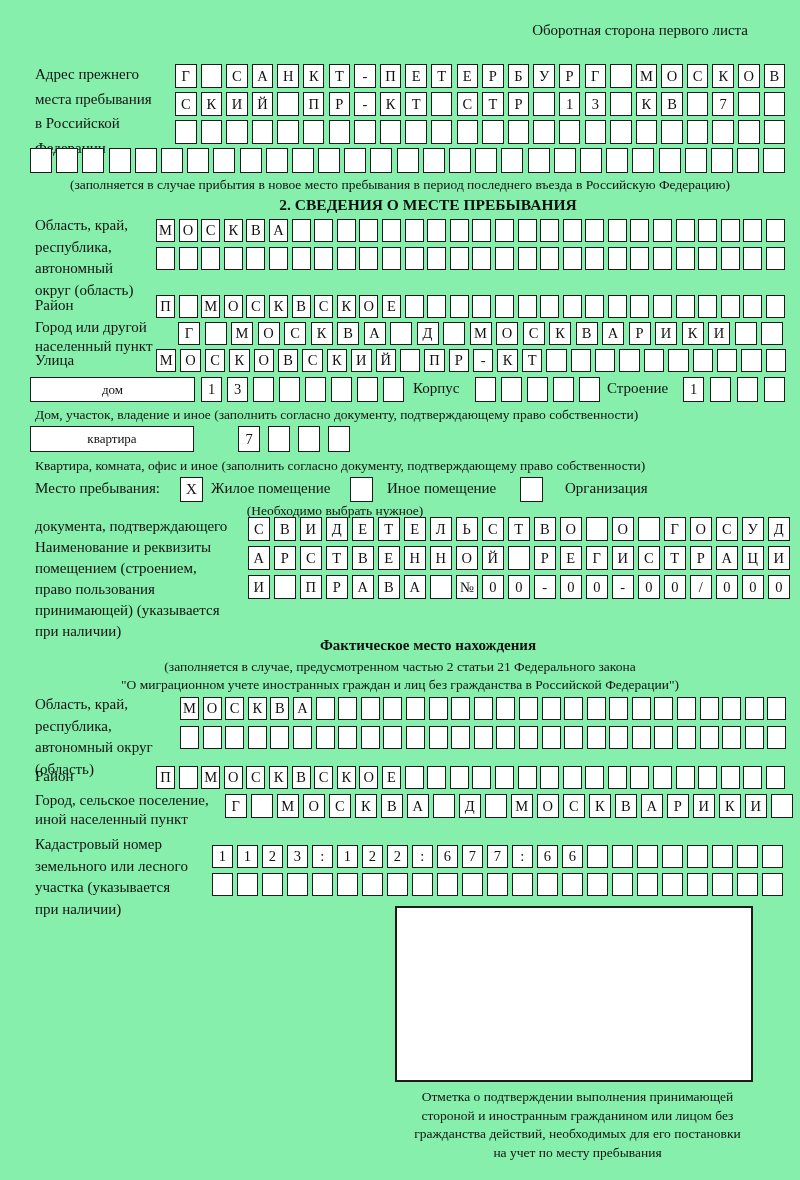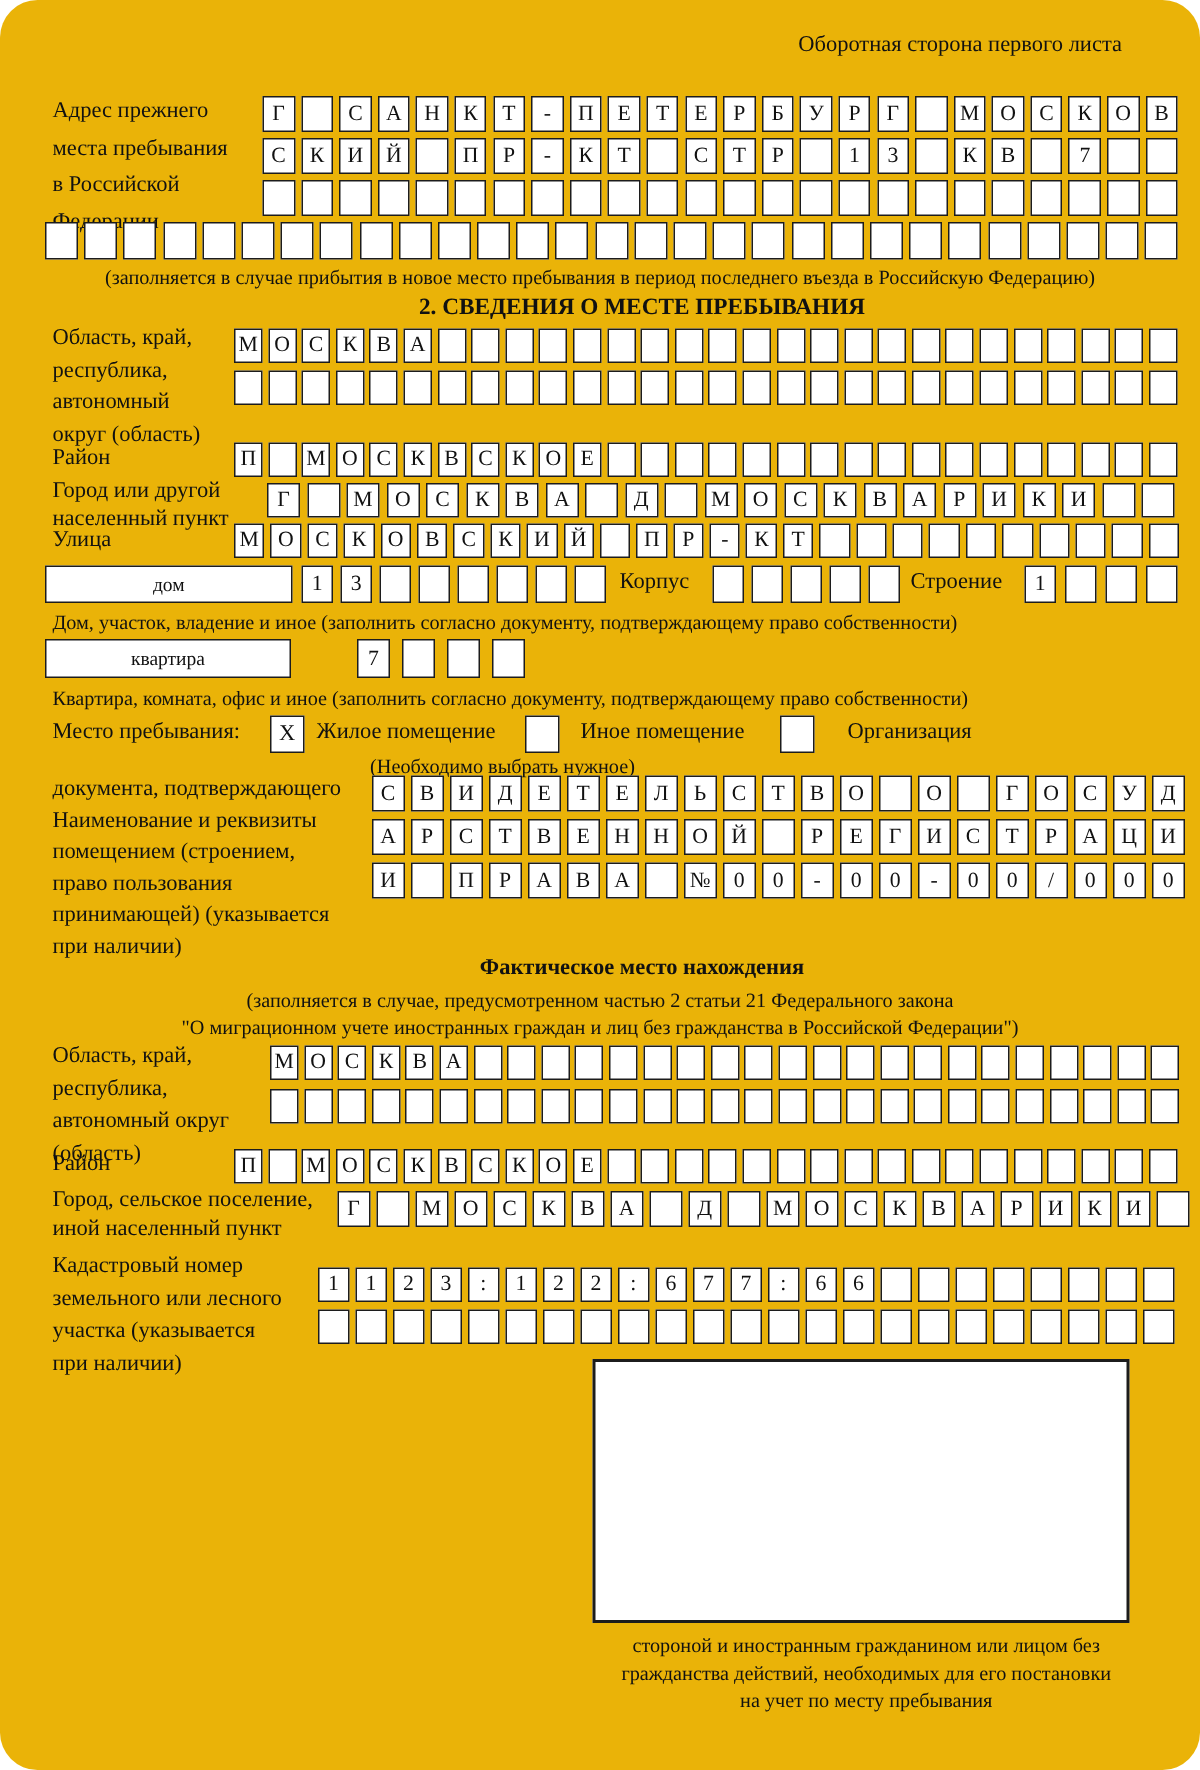--- a/index.html
+++ b/index.html
@@ -1,17 +1,17 @@
 <!DOCTYPE html>
 <html><head>
 <meta charset="utf-8">
 <style>
   html,body{margin:0;padding:0;background:#fff;}
-  .page{position:relative;width:800px;height:1180px;background:#eab308;overflow:hidden;
-        font-family:"Liberation Serif",serif;color:#111;border-radius:25px;}
+  .page{position:relative;width:800px;height:1180px;background:#86efac;overflow:hidden;
+        font-family:"Liberation Serif",serif;color:#111;}
   .t{position:absolute;font-size:15px;white-space:nowrap;}
   .small{font-size:13.5px;}
   .bold{font-weight:bold;margin-left:28px;}
   .center{text-align:center;white-space:normal;}
   .boxrow{position:absolute;display:flex;gap:var(--gap,4px);}
   .cell{box-sizing:border-box;flex:0 0 var(--w,20px);width:var(--w,20px);height:var(--h,24px);
         border:1.6px solid #1c1c1c;display:flex;align-items:center;justify-content:center;
         font-size:14.5px;background:#fff;}
   .bigbox{position:absolute;box-sizing:border-box;border:1.6px solid #1c1c1c;
         display:flex;align-items:center;justify-content:center;font-size:13px;background:#fff;font-family:Liberation Serif, serif;}
@@ -611,18 +611,19 @@
       <span class="cell"></span>
       <span class="cell"></span>
       <span class="cell"></span>
       <span class="cell"></span>
       <span class="cell"></span>
       <span class="cell"></span>
     </div>
 
   <div class="stampbox" style="left:395px;top:906px;width:358px;height:176px"></div>
   <div class="t small center lines" style="left:385px;top:1088px;width:385px;line-height:18.5px;white-space:normal">
+    <div>Отметка о подтверждении выполнения принимающей</div>
     <div>стороной и иностранным гражданином или лицом без</div>
     <div>гражданства действий, необходимых для его постановки</div>
     <div>на учет по месту пребывания</div>
   </div>
 
 </div>
 
 </body></html>

